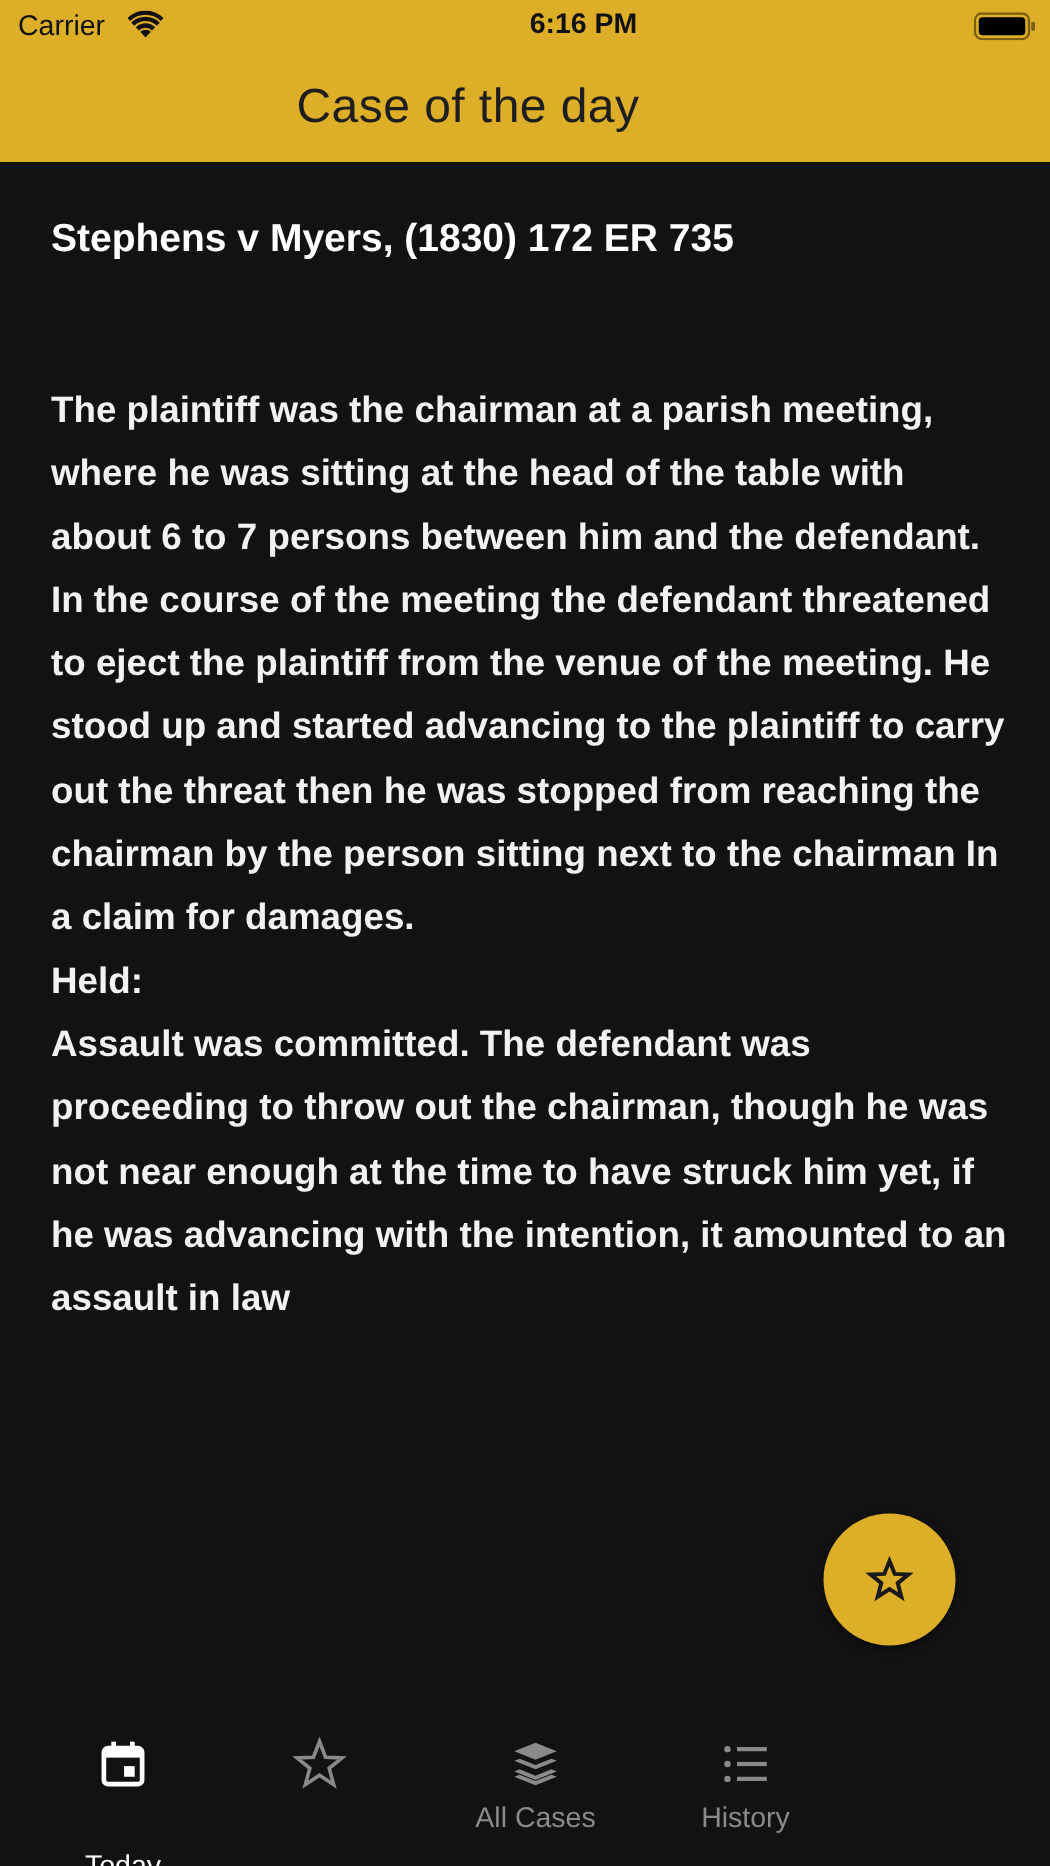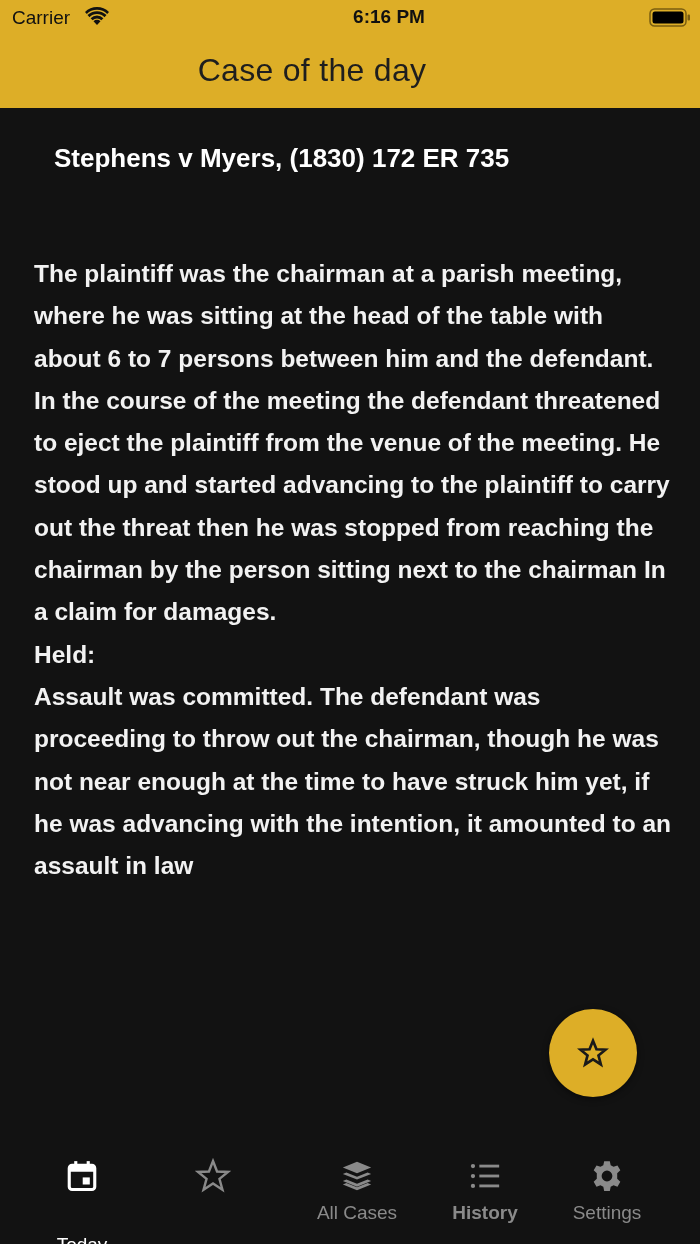--- a/index.html
+++ b/index.html
@@ -33,21 +33,21 @@
       position: absolute; left: 649px; top: 8px; width: 42px; height: 19px;
     }
     .nav-title {
       position: absolute; left: 0; top: 52px; width: 624px; text-align: center;
       font-size: 32px; color: #1e1e1e; letter-spacing: 0.3px;
     }
 
     
     .case-title {
       position: absolute; left: 34px; top: 143px;
-      font-size: 26px; font-weight: bold; color: #ffffff; margin-left: 20px;
+      font-size: 26px; font-weight: bold; color: #ffffff;
     }
     .case-body {
       position: absolute; left: 34px; top: 253px; width: 640px;
       font-size: 24.5px; line-height: 42.3px; color: #f2f2f2;
       white-space: pre-line;
       font-weight: bold;
     }
 
     .report-button {
       position: absolute; left: 202px; top: 945px; width: 296px; height: 84px;
@@ -143,38 +143,29 @@
         <svg width="34" height="34" viewBox="0 0 24 24">
           <path d="M12 14.5 L2 10.5 L4.5 9.5 L12 12.5 L19.5 9.5 L22 10.5 Z" fill="#8a8a8a"></path>
           <path d="M12 19.5 L2 15.5 L4.5 14.5 L12 17.5 L19.5 14.5 L22 15.5 Z" fill="#8a8a8a"></path>
           <path d="M12 2 L22 6 L12 10 L2 6 Z" fill="#8a8a8a"></path>
           <path d="M12 22 L2 18 L4.5 17 L12 20 L19.5 17 L22 18 Z" fill="#8a8a8a"></path>
         </svg>
       </div>
       <span class="tab-label">All Cases</span>
     </div>
 
-    <div class="tab" style="left:420px;font-weight:bold;">
+    <div class="tab" style="left:432px;">
       <div class="tab-icon">
         <svg width="34" height="34" viewBox="0 0 24 24">
           <circle cx="3.5" cy="5" r="1.5" fill="#8a8a8a"></circle>
           <circle cx="3.5" cy="12" r="1.5" fill="#8a8a8a"></circle>
           <circle cx="3.5" cy="19" r="1.5" fill="#8a8a8a"></circle>
           <rect x="8" y="4" width="14" height="2" fill="#8a8a8a"></rect>
           <rect x="8" y="11" width="14" height="2" fill="#8a8a8a"></rect>
           <rect x="8" y="18" width="14" height="2" fill="#8a8a8a"></rect>
         </svg>
       </div>
       <span class="tab-label">History</span>
     </div>
 
-    <div class="tab" style="left:542px;">
-      <div class="tab-icon">
-        <svg width="34" height="34" viewBox="0 0 24 24">
-          <path fill="#8a8a8a" fill-rule="evenodd" d="M10 1.5 H14 L14.6 4.4 L16.6 5.5 L19.4 4.5 L21.4 8 L19.2 10 V14 L21.4 16 L19.4 19.5 L16.6 18.5 L14.6 19.6 L14 22.5 H10 L9.4 19.6 L7.4 18.5 L4.6 19.5 L2.6 16 L4.8 14 V10 L2.6 8 L4.6 4.5 L7.4 5.5 L9.4 4.4 Z
-               M12 8.2 A3.8 3.8 0 1 0 12 15.8 A3.8 3.8 0 1 0 12 8.2 Z"></path>
-        </svg>
-      </div>
-      <span class="tab-label">Settings</span>
-    </div>
   </nav>
 
 </div>
 
 </body></html>

